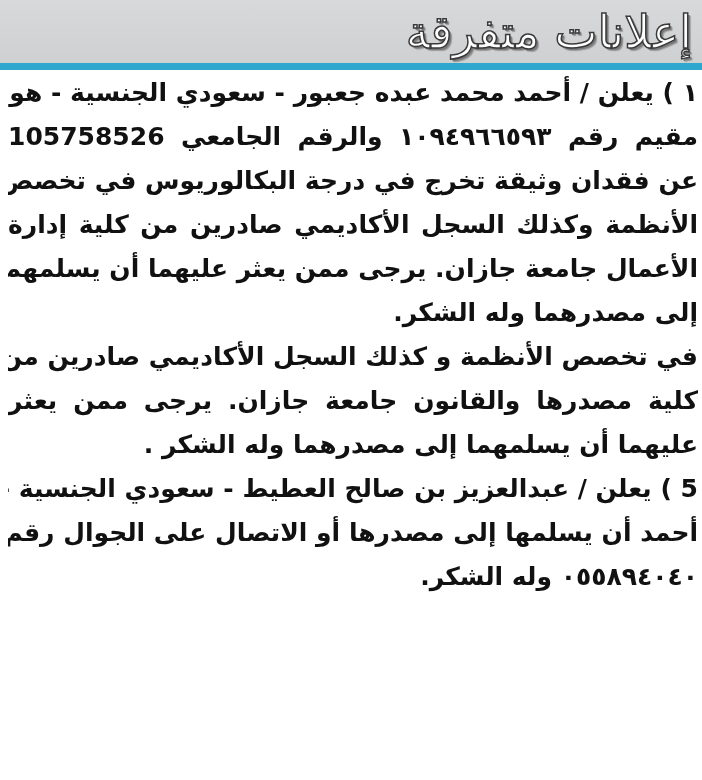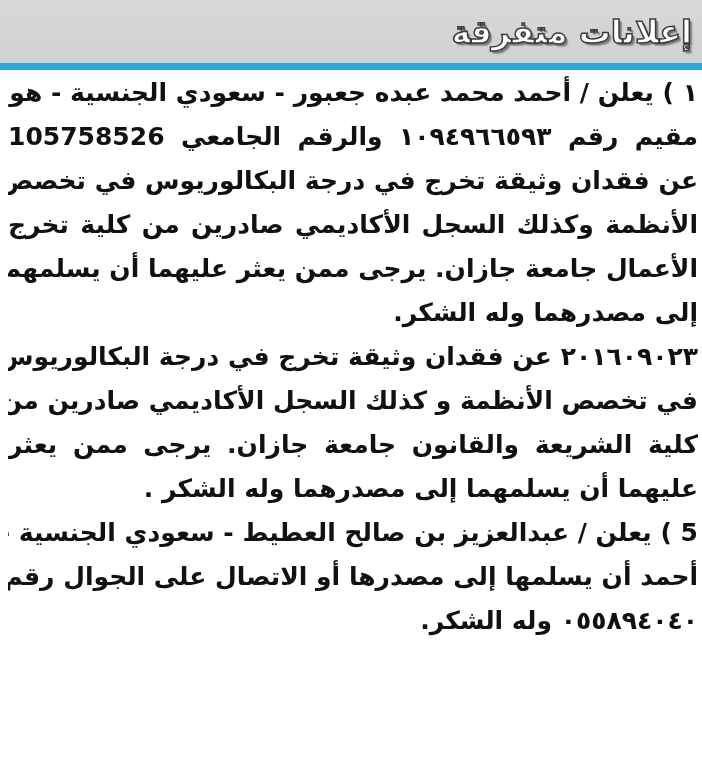--- a/index.html
+++ b/index.html
@@ -21,22 +21,22 @@
       height: 63px;
       background: linear-gradient(to bottom, #d8d9db 0%, #cfd0d2 100%);
     }
     .header-title {
       position: absolute;
       right: 10px;
       top: 2px;
       height: 60px;
       line-height: 60px;
       font-family: "DejaVu Sans", sans-serif;
-      font-weight: bold;
-      font-size: 32px;
+      font-weight: normal;
+      font-size: 46px;
       color: #ffffff;
       direction: rtl;
       letter-spacing: -1px;
       -webkit-text-stroke: 1.5px #3a3a3a;
       text-shadow: 2px 2px 0 #7a7a7a, 3px 3px 1px #9a9a9a;
     }
     .stripe {
       position: absolute;
       left: 0; top: 63px;
       width: 702px;
@@ -74,28 +74,27 @@
 <div class="header">
   <div class="header-title">إعلانات متفرقة</div>
 </div>
 <div class="stripe"></div>
 
 <div class="content">
   <div>
     <span class="line">١ ) يعلن / أحمد محمد عبده جعبور - سعودي الجنسية - هوية</span>
     <span class="line">مقيم رقم ١٠٩٤٩٦٦٥٩٣ والرقم الجامعي 105758526</span>
     <span class="line">عن فقدان وثيقة تخرج في درجة البكالوريوس في تخصص</span>
-    <span class="line">الأنظمة وكذلك السجل الأكاديمي صادرين من كلية تخرج</span>
+    <span class="line">الأنظمة وكذلك السجل الأكاديمي صادرين من كلية إدارة</span>
     <span class="line">الأعمال جامعة جازان. يرجى ممن يعثر عليهما أن يسلمهما</span>
     <span class="line last">إلى مصدرهما وله الشكر.</span>
   </div>
   <div>
-    <span class="line">٢٠١٦٠٩٠٢٣ عن فقدان وثيقة تخرج في درجة البكالوريوس</span>
     <span class="line">في تخصص الأنظمة و كذلك السجل الأكاديمي صادرين من</span>
-    <span class="line">كلية الشريعة والقانون جامعة جازان. يرجى ممن يعثر</span>
+    <span class="line">كلية مصدرها والقانون جامعة جازان. يرجى ممن يعثر</span>
     <span class="line last">عليهما أن يسلمهما إلى مصدرهما وله الشكر .</span>
   </div>
   <div>
     <span class="line">5 ) يعلن / عبدالعزيز بن صالح العطيط - سعودي الجنسية -</span>
     <span class="line">أحمد أن يسلمها إلى مصدرها أو الاتصال على الجوال رقم</span>
     <span class="line last">٠٥٥٨٩٤٠٤٠ وله الشكر.</span>
   </div>
 </div>
 
 </body></html>

